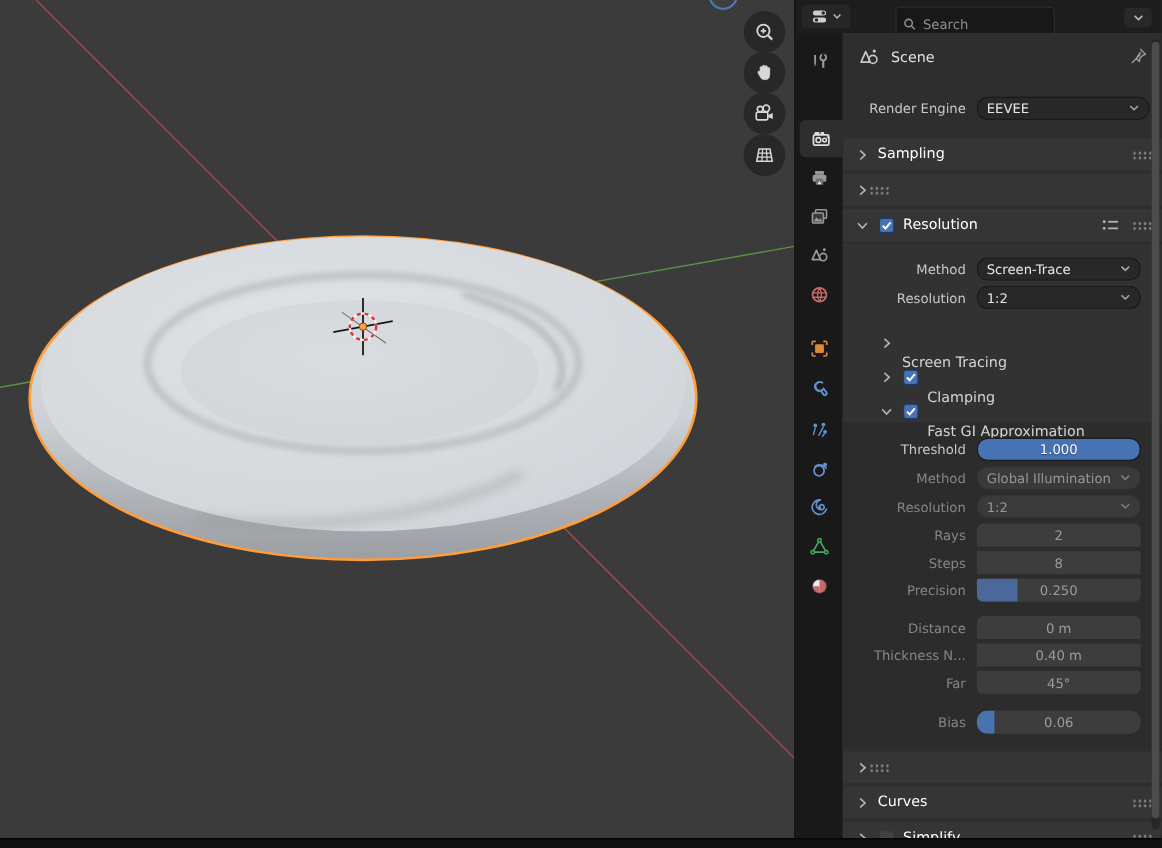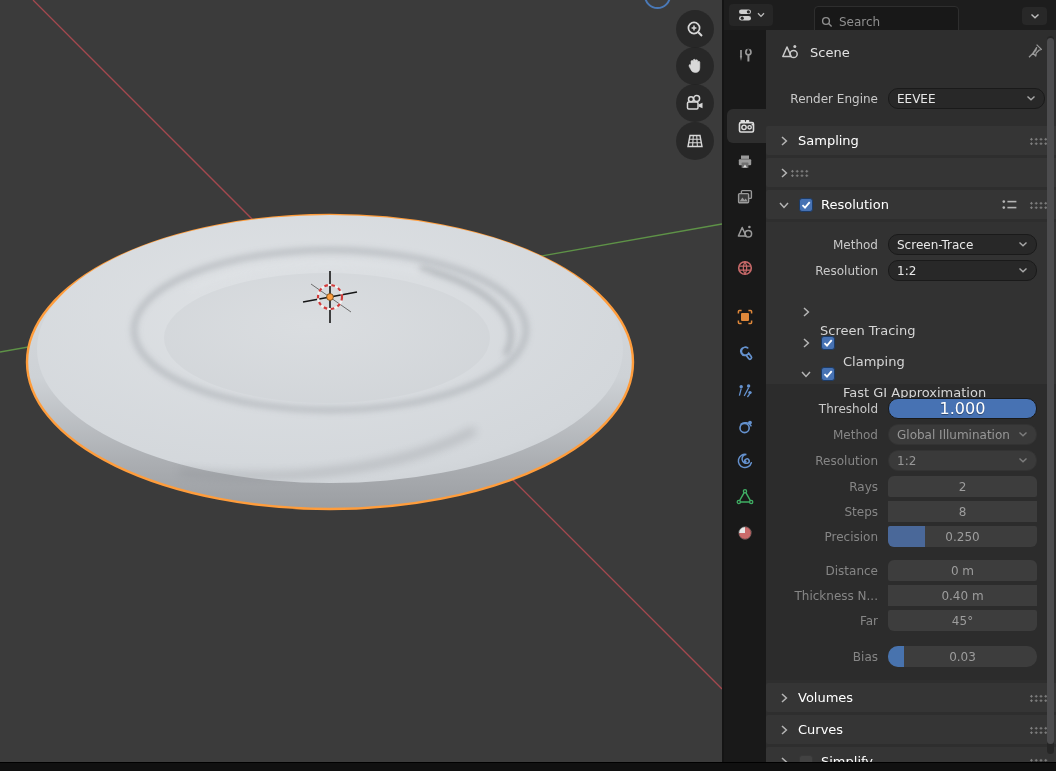--- a/index.html
+++ b/index.html
@@ -43,21 +43,21 @@
 
   .dropdown { width:149px; height:21px; background:#282828; border:1px solid #1a1a1a; border-radius:10px;
               display:flex; align-items:center; padding:0 8px; position:relative; }
   .dropdown .dval { color:#e8e8e8; font-size:12px; flex:1; white-space:nowrap; overflow:hidden; }
   .dropdown.wide { width:157px; }
   .dropdown.disabled { background:#3a3a3a; border-color:#333; }
   .dropdown.disabled .dval { color:#979797; }
 
   .slider { width:149px; height:21px; border-radius:10px; background:#4772b3; display:flex; align-items:center;
             justify-content:center; position:relative; overflow:hidden; border:1px solid #1a1a1a; }
-  .slider span { color:#fff; font-size:16px; position:relative; z-index:2; text-shadow:0 1px 1px rgba(0,0,0,.4); }
+  .slider span { color:#fff; font-size:12px; position:relative; z-index:2; text-shadow:0 1px 1px rgba(0,0,0,.4); }
 
   .numfield { width:149px; height:21px; background:#3d3d3d; position:relative; overflow:hidden;
               display:flex; align-items:center; justify-content:center; }
   .numfield span { color:#9d9d9d; font-size:12px; position:relative; z-index:2; }
   .numfield .fill { position:absolute; left:0; top:0; bottom:0; z-index:1; }
   .r-top { border-radius:6px 6px 2px 2px; } .r-bot { border-radius:2px 2px 6px 6px; } .r-all { border-radius:10px; }
 
   .sections { margin-top:17px; }
   .sechead { height:29px; background:#353535; display:flex; align-items:center; padding:0 10px 0 12px;
              margin-bottom:3px; position:relative; border-radius:2px; }
@@ -472,31 +472,30 @@
               <div class="numfield r-bot">
                 <span>45°</span>
               </div>
             </div>
 
             <div class="gap10"></div>
             <div class="prow" style="margin-bottom:0;">
               <div class="plabel dim">Bias</div>
               <div class="numfield r-all">
                 <div class="fill" style="width:11%; background:#4873ae;"></div>
-                <span>0.03</span>
+                <span>0.06</span>
               </div>
             </div>
           </div>
         </div>
 
         <div class="sechead">
           <svg class="ic" width="12" height="12" viewBox="0 0 12 12">
             <path d="M4 2 L8.4 6 L4 10" fill="none" stroke="#b5b5b5" stroke-width="1.5"></path>
             </svg>
-          <span class="title">Volumes</span>
           <span class="grip"></span>
         </div>
 
         <div class="sechead">
           <svg class="ic" width="12" height="12" viewBox="0 0 12 12">
             <path d="M4 2 L8.4 6 L4 10" fill="none" stroke="#b5b5b5" stroke-width="1.5"></path>
             </svg>
           <span class="title">Curves</span>
           <span class="grip"></span>
         </div>

